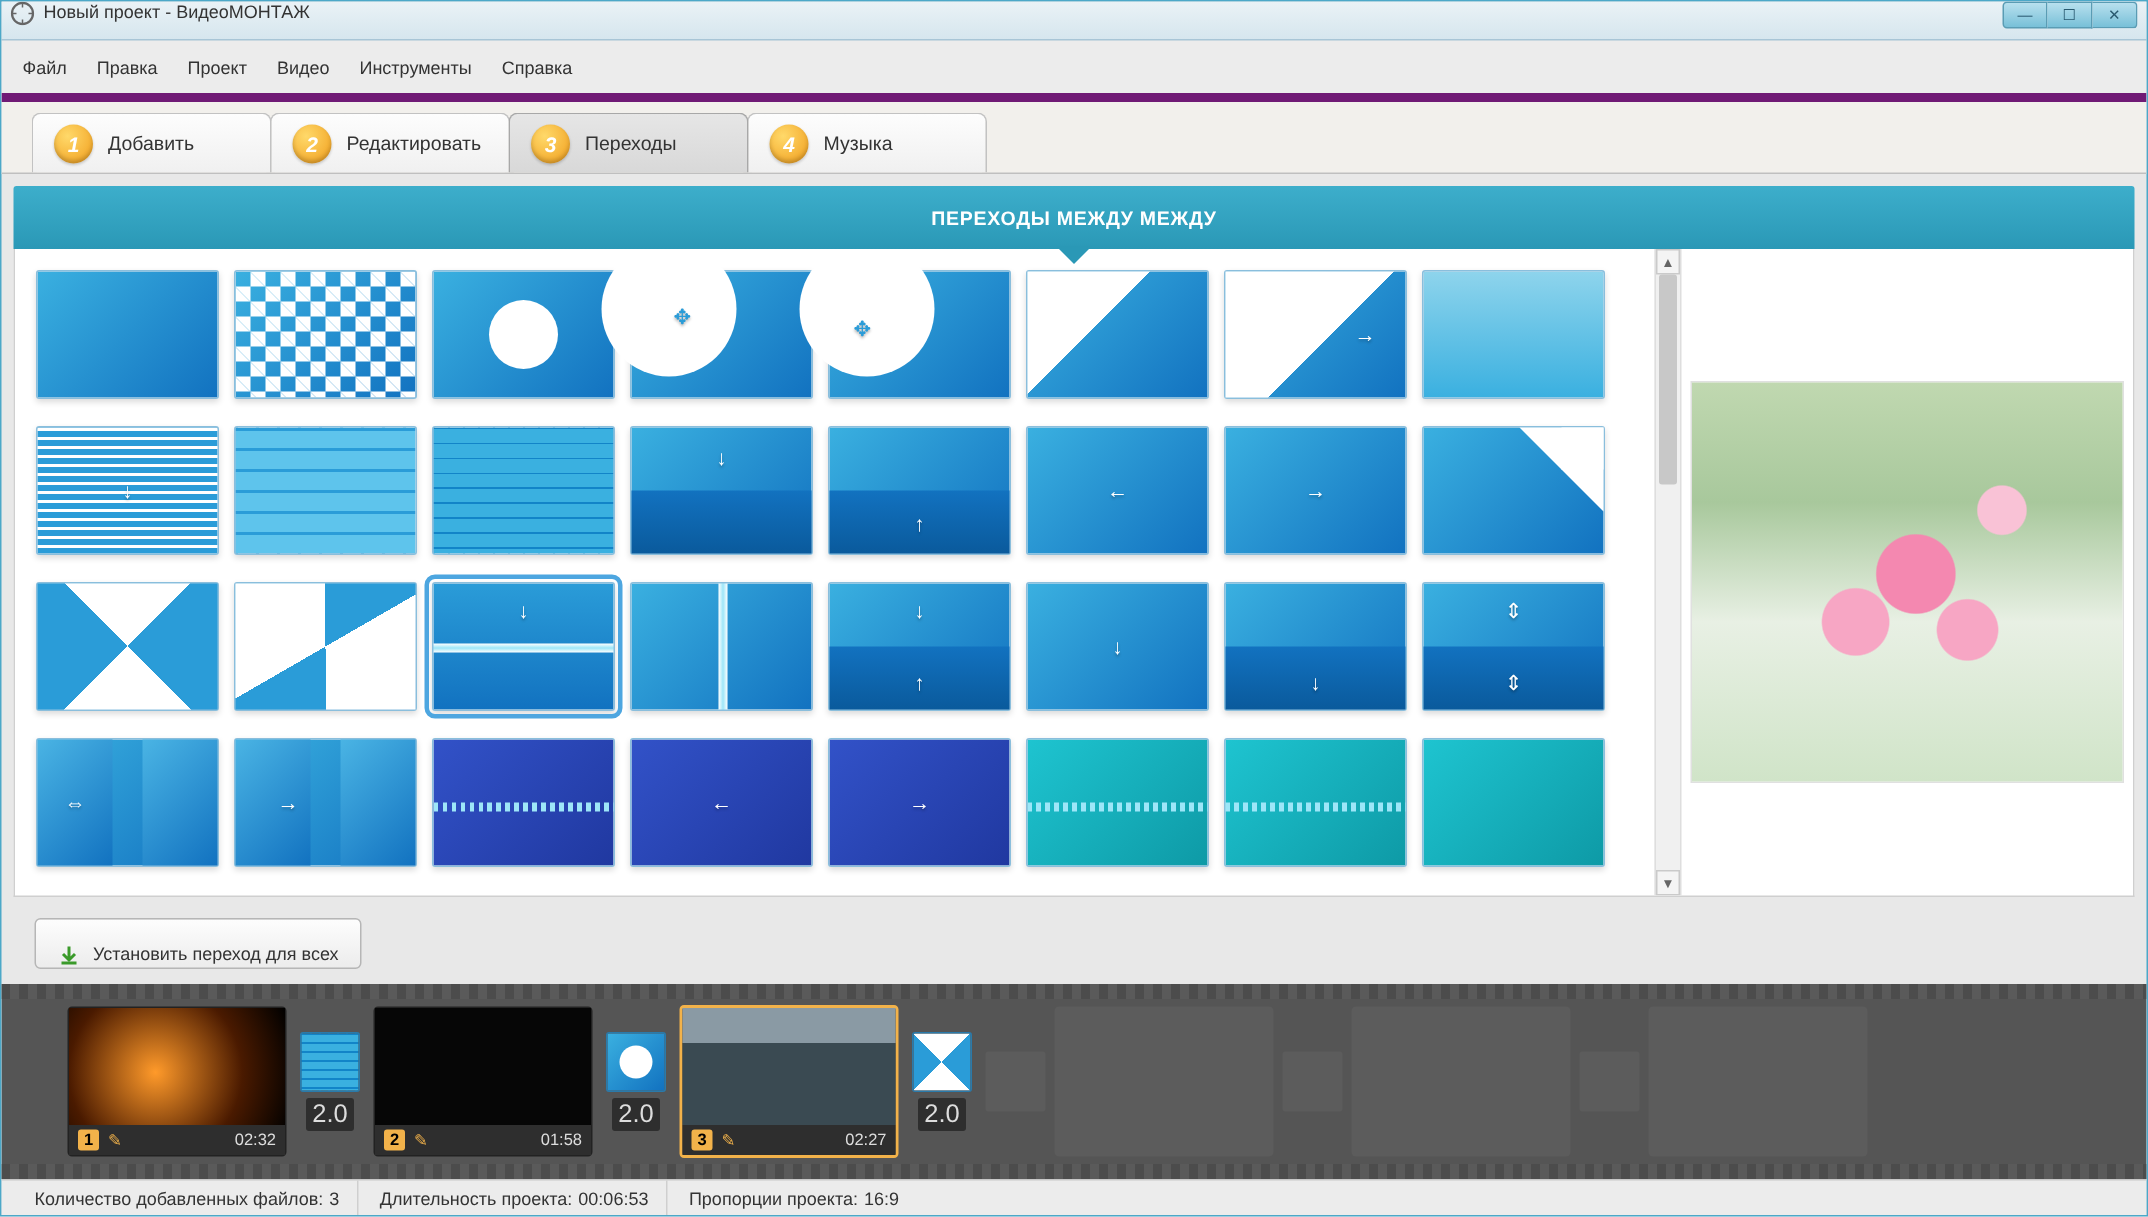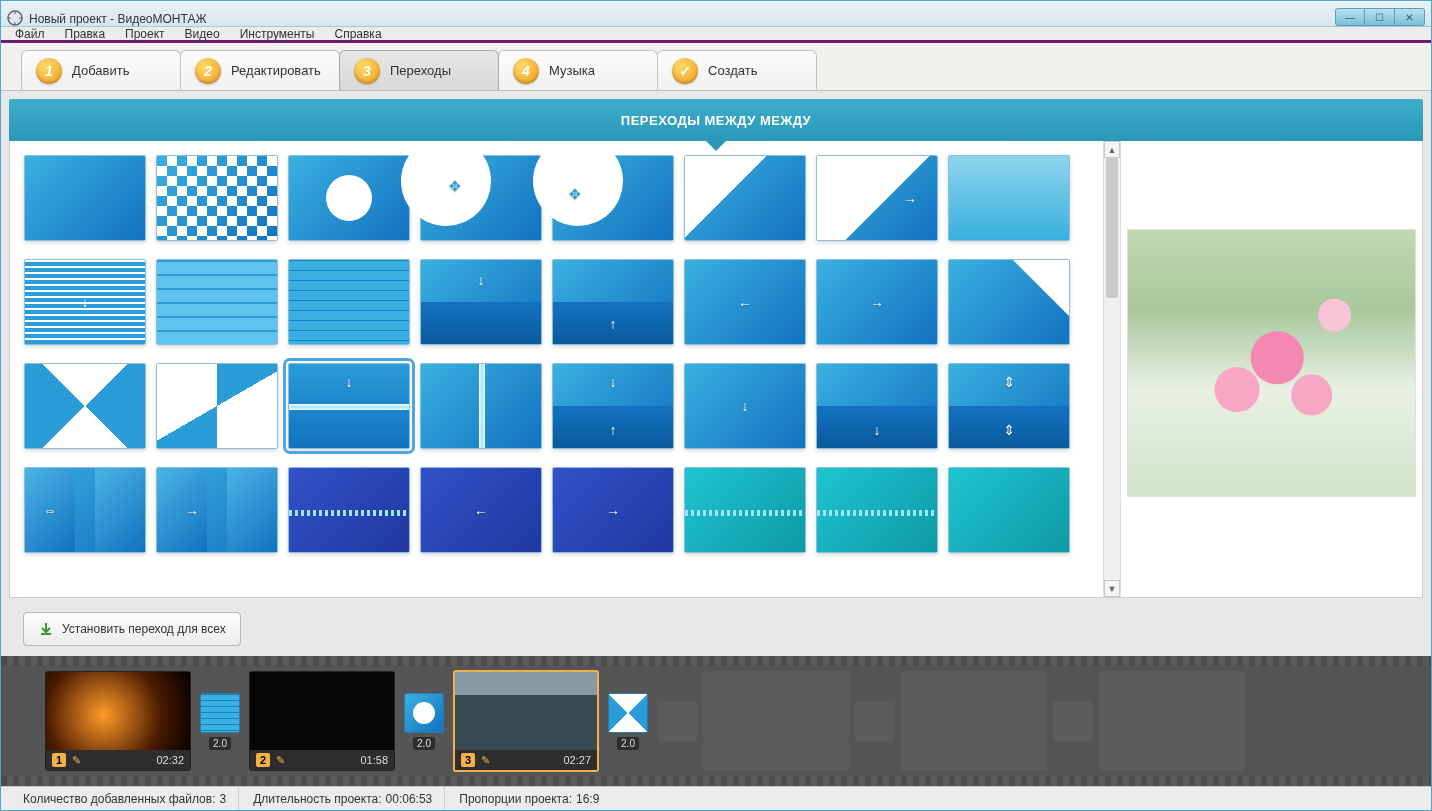--- a/index.html
+++ b/index.html
@@ -14,21 +14,21 @@
   flex-direction: column;
   border: 1px solid #4ca8c8;
 }
 
 
 .titlebar {
   height: 26px;
   background: linear-gradient(#eaf2f6, #d6e6ee);
   border-bottom: 1px solid #a8c5d6;
   display: flex;
-  align-items: flex-end;
+  align-items: flex-start;
   padding: 0 6px;
   position: relative;
 }
 .titlebar .app-icon {
   width: 16px; height: 16px;
   margin-right: 6px;
 }
 .titlebar .title-text {
   flex: 1;
   color: #333;
@@ -47,23 +47,23 @@
   justify-content: center;
   color: #2a5a70;
   font-size: 10px;
 }
 .win-btn + .win-btn { border-left: none; }
 .win-btn:first-child { border-radius: 3px 0 0 3px; }
 .win-btn:last-child { border-radius: 0 3px 3px 0; }
 
 
 .menubar {
-  height: 16px;
+  height: 41px;
   background: #ececec;
-  border-bottom: 3px solid #701a75;
+  border-bottom: 6px solid #701a75;
   display: flex;
   align-items: center;
   padding: 0 6px;
   gap: 4px;
 }
 .menu-item {
   padding: 3px 8px;
   color: #333;
   cursor: pointer;
 }
@@ -257,21 +257,20 @@
   padding: 0 14px;
   margin: 8px 8px 0 8px;
 }
 .btn {
   height: 32px;
   padding: 16px 14px;
   background: linear-gradient(#fdfdfd,#ececec);
   border: 1px solid #b6b6b6;
   border-radius: 4px;
   display: flex;
-  align-items: center;
   gap: 8px;
   font-size: 12px;
   color: #333;
   cursor: pointer;
 }
 .btn .ic { width:16px; height:16px; display:inline-flex; align-items:center; justify-content:center;}
 
 
 .timeline {
   height: 130px;
@@ -330,21 +329,21 @@
   border-radius: 2px;
   border: 1px solid #2a7aaa;
   display:flex; align-items:center; justify-content:center;
   color:#fff; font-size:12px;
 }
 .tb-grid { background: repeating-linear-gradient(#1284c8 0 1px,#3ab0e0 1px 6px),
                          repeating-linear-gradient(90deg,#1284c8 0 1px,transparent 1px 6px);}
 .tb-pin::before{content:"";width:100%;height:100%;background:conic-gradient(#fff 0 45deg,#2a9cd8 45deg 135deg,#fff 135deg 225deg,#2a9cd8 225deg 315deg,#fff 315deg);}
 .tb-circ::before{content:"";width:22px;height:22px;background:#fff;border-radius:50%;position:absolute;}
 .trans-box{position:relative;overflow:hidden;}
-.trans-dur { color:#ddd; font-size:10px; background:#2e2e2e; padding: 1px 4px; border-radius:2px;}
+.trans-dur { color:#ddd; font-size:17px; background:#2e2e2e; padding: 1px 4px; border-radius:2px;}
 
 .add-slot {
   width: 146px; height: 100px;
   background: #606060;
   border: 1px dashed #7a7a7a;
   border-radius: 3px;
   display:flex; flex-direction:column; align-items:center; justify-content:center;
   color:#8e8e8e; gap:6px; font-size:12px;
 }
 .empty-slot {
@@ -404,24 +403,20 @@
     <span>Редактировать</span>
   </div>
   <div class="main-tab active">
     <div class="tab-badge">3</div>
     <span>Переходы</span>
   </div>
   <div class="main-tab">
     <div class="tab-badge">4</div>
     <span>Музыка</span>
   </div>
-  <div class="main-tab">
-    <div class="tab-badge check"></div>
-    <span>Создать</span>
-  </div>
 </div>
 
 <div class="section-header">
   <span>ПЕРЕХОДЫ МЕЖДУ МЕЖДУ</span>
 </div>
 
 <div class="content">
   <div class="gallery-wrap">
     <div class="gallery">
 

